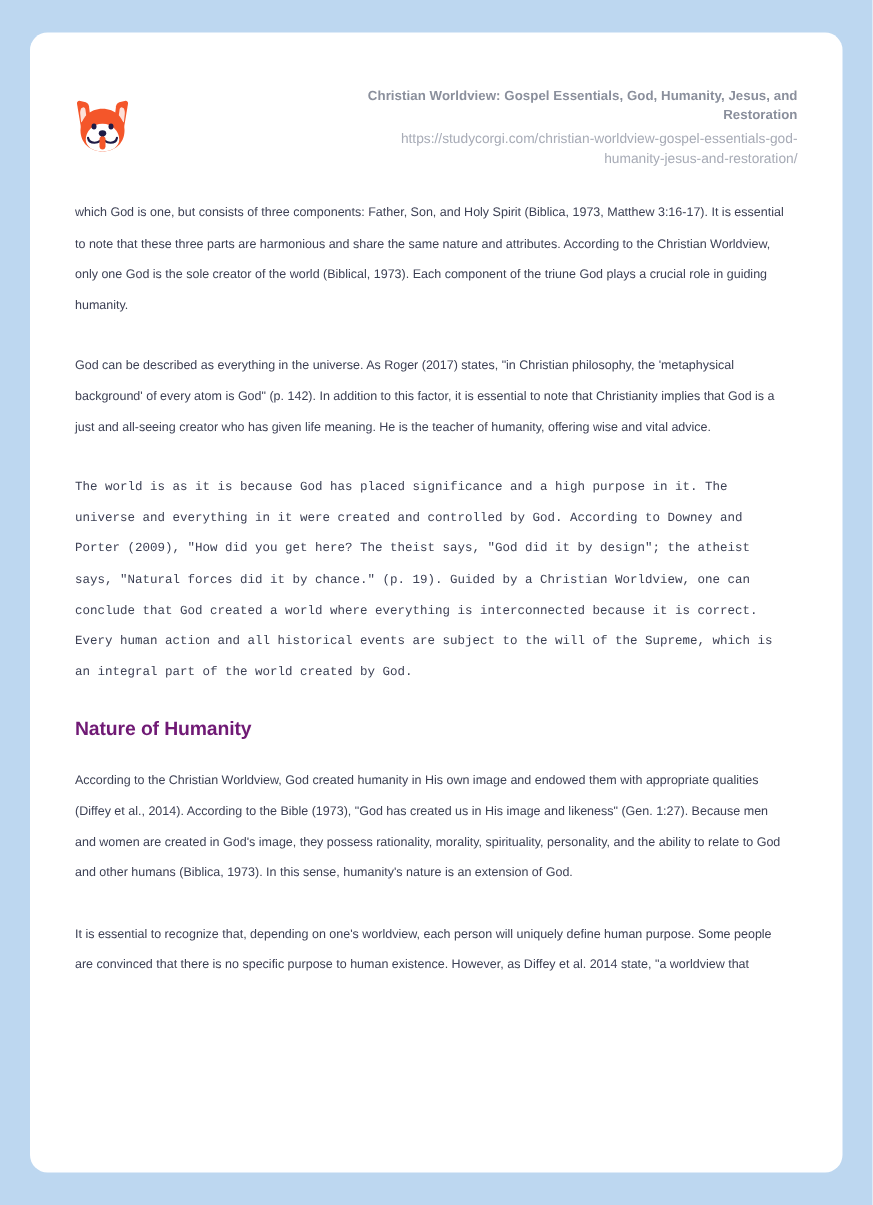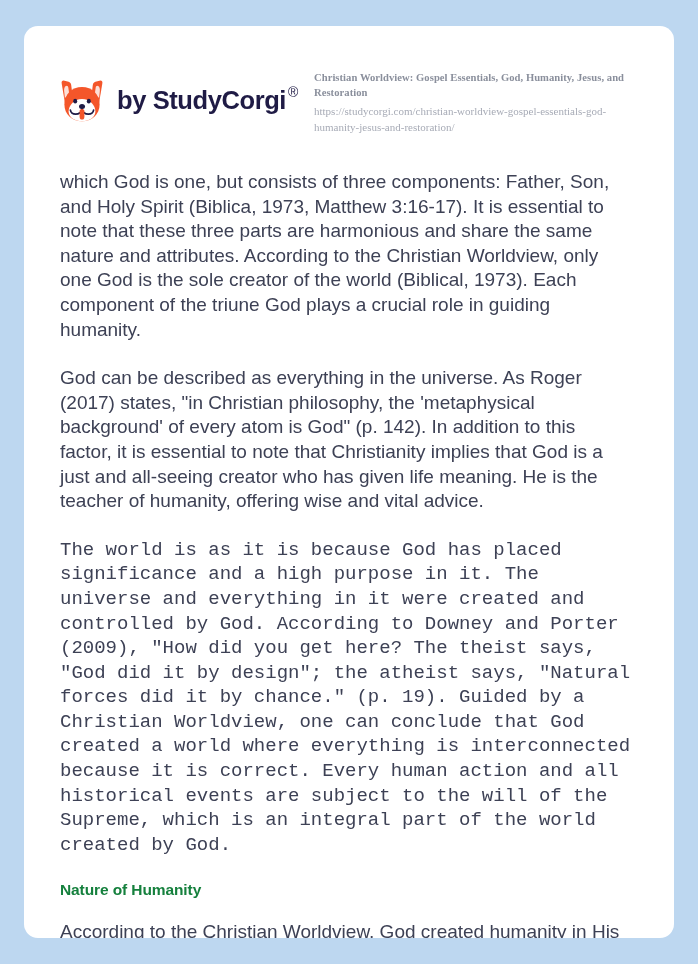--- a/index.html
+++ b/index.html
@@ -54,24 +54,24 @@
     align-items: flex-start;
   }
   .brand-reg {
     font-size: 14px;
     font-weight: normal;
     margin-left: 2px;
     position: relative;
     top: -2px;
   }
   .header-meta {
+    text-align: right;
     flex: 1 1 auto;
     padding-left: 16px;
     max-width: 360px;
-    font-family: Liberation Serif, serif;
   }
   .doc-title {
     font-size: 10.6px;
     font-weight: bold;
     color: #8a8f9c;
     line-height: 1.42;
     letter-spacing: 0.05px;
     margin: 0 0 4px 0;
   }
   .doc-url {
@@ -79,34 +79,34 @@
     font-weight: normal;
     color: #a7abb6;
     line-height: 1.42;
     margin: 0;
     word-break: break-word;
   }
   .doc-body {
     padding: 0 42px 0 36px;
   }
   .doc-body p {
-    font-size: 19px;
+    font-size: 10px;
     line-height: 24.6px;
     color: #3d4155;
-    margin: 16px 0 24px 0;
+    margin: 5px 0 24px 0;
     text-align: left;
   }
   .doc-body p.tight {
     margin-bottom: 23px;
     font-family: Liberation Mono, monospace;
   }
   .doc-body h2 {
     font-size: 15.5px;
     font-weight: bold;
-    color: #15803d;
+    color: #701a75;
     margin: 20px 0 19px 0;
     line-height: 1.3;
     letter-spacing: -0.1px;
   }
 </style>
 </head>
 <body>
 
 <div class="page-card">
 
@@ -120,34 +120,31 @@
         <path d="M41.0 10.5 C41.8 12.0 42.0 13.6 41.8 15.4 L41.1 22.0 L36.7 18.6 L37.7 11.4 C37.9 10.4 38.4 9.9 39.3 9.7 Z" fill="#ffffff" opacity="0.82"></path>
         <path d="M24 11.0 C14.0 11.0 6.4 18.2 6.4 28.4 C6.4 38.2 13.8 45.2 24 45.2 C34.2 45.2 41.6 38.2 41.6 28.4 C41.6 18.2 34.0 11.0 24 11.0 Z" fill="#f4562a"></path>
         <path d="M24 23.0 C16.0 23.0 10.6 29.4 10.6 35.6 C10.6 41.2 16.2 45.2 24 45.2 C31.8 45.2 37.4 41.2 37.4 35.6 C37.4 29.4 32.0 23.0 24 23.0 Z" fill="#ffffff"></path>
         <ellipse cx="17.2" cy="25.2" rx="2.0" ry="2.4" fill="#1f1b45"></ellipse>
         <ellipse cx="30.8" cy="25.2" rx="2.0" ry="2.4" fill="#1f1b45"></ellipse>
         <ellipse cx="24" cy="30.6" rx="3.0" ry="2.5" fill="#1f1b45"></ellipse>
         <path d="M24 33.2 C24 36.0 21.0 38.2 17.6 38.2 C14.8 38.2 12.8 36.6 12.4 34.2" fill="none" stroke="#1f1b45" stroke-width="1.7" stroke-linecap="round"></path>
         <path d="M24 33.2 C24 36.0 27.0 38.2 30.4 38.2 C33.2 38.2 35.2 36.6 35.6 34.2" fill="none" stroke="#1f1b45" stroke-width="1.7" stroke-linecap="round"></path>
         <path d="M21.6 35.0 C21.6 33.8 22.6 33.0 24 33.0 C25.4 33.0 26.4 33.8 26.4 35.0 L26.4 41.0 C26.4 42.6 25.4 43.6 24 43.6 C22.6 43.6 21.6 42.6 21.6 41.0 Z" fill="#f4562a"></path>
       </svg>
-      <span class="brand-text">
-        <span>by StudyCorgi</span>
-          <span class="brand-reg">®</span>
-      </span>
     </div>
 
     <div class="header-meta">
       <div class="doc-title">Christian Worldview: Gospel Essentials, God, Humanity, Jesus, and Restoration</div>
       <div class="doc-url">https://studycorgi.com/christian-worldview-gospel-essentials-god-humanity-jesus-and-restoration/</div>
     </div>
 
   </div>
 
   <div class="doc-body">
     <p>which God is one, but consists of three components: Father, Son, and Holy Spirit (Biblica, 1973, Matthew 3:16-17). It is essential to note that these three parts are harmonious and share the same nature and attributes. According to the Christian Worldview, only one God is the sole creator of the world (Biblical, 1973). Each component of the triune God plays a crucial role in guiding humanity.</p>
     <p>God can be described as everything in the universe. As Roger (2017) states, "in Christian philosophy, the 'metaphysical background' of every atom is God" (p. 142). In addition to this factor, it is essential to note that Christianity implies that God is a just and all-seeing creator who has given life meaning. He is the teacher of humanity, offering wise and vital advice.</p>
     <p class="tight">The world is as it is because God has placed significance and a high purpose in it. The universe and everything in it were created and controlled by God. According to Downey and Porter (2009), "How did you get here? The theist says, "God did it by design"; the atheist says, "Natural forces did it by chance." (p. 19). Guided by a Christian Worldview, one can conclude that God created a world where everything is interconnected because it is correct. Every human action and all historical events are subject to the will of the Supreme, which is an integral part of the world created by God.</p>
     <h2>Nature of Humanity</h2>
     <p>According to the Christian Worldview, God created humanity in His own image and endowed them with appropriate qualities (Diffey et al., 2014). According to the Bible (1973), "God has created us in His image and likeness" (Gen. 1:27). Because men and women are created in God's image, they possess rationality, morality, spirituality, personality, and the ability to relate to God and other humans (Biblica, 1973). In this sense, humanity's nature is an extension of God.</p>
+    <p>It is essential to recognize that, depending on one's worldview, each person will uniquely define human purpose. Some people are convinced that there is no specific purpose to human existence. However, as Diffey et al. 2014 state, "a worldview that</p>
   </div>
 
 </div>
 
 </body></html>

